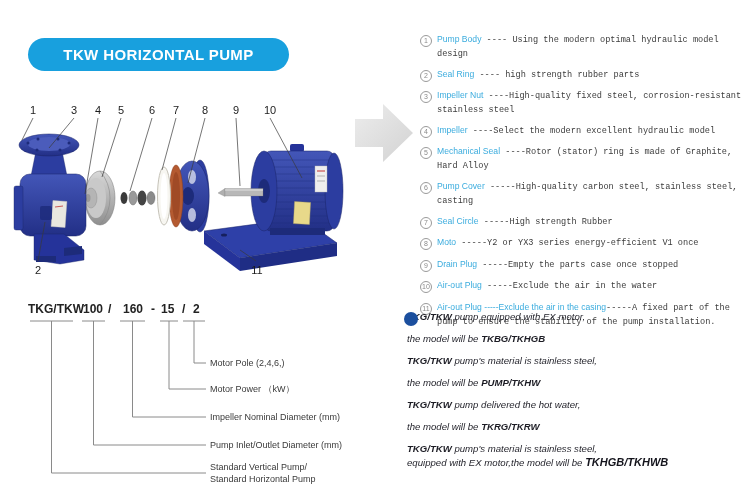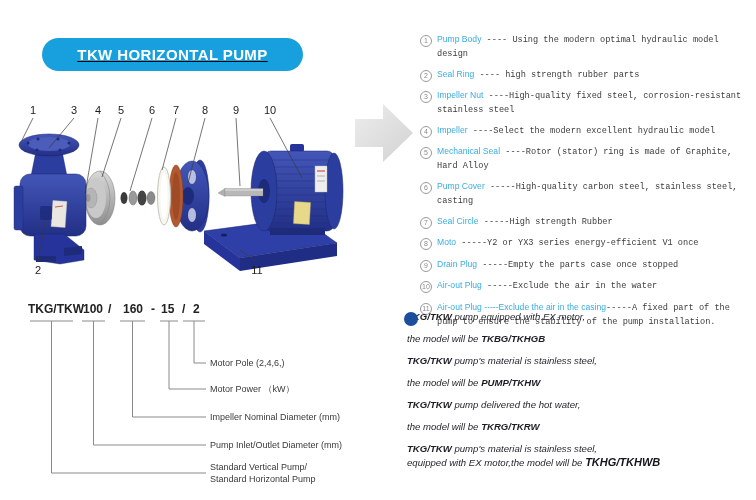--- a/index.html
+++ b/index.html
@@ -1,21 +1,21 @@
 <!DOCTYPE html>
 <html><head>
 <meta charset="utf-8">
 <style>
   html,body{margin:0;padding:0;}
   body{font-family:"Liberation Sans", sans-serif; background:#ffffff;}
   .page{position:relative;width:756px;height:500px;background:#fff;overflow:hidden;}
 
   
-  .banner{position:absolute;left:42px;top:38px;width:261px;height:33px;
-    background:#18A0DE;border-radius:17px;display:flex;align-items:center;justify-content:center;text-decoration:underline;}
+  .banner{position:absolute;left:28px;top:38px;width:261px;height:33px;
+    background:#18A0DE;border-radius:17px;display:flex;align-items:center;justify-content:center;}
   .banner span{color:#fff;font-weight:bold;font-size:15px;letter-spacing:.4px;}
 
   
   .pump-svg{position:absolute;left:12px;top:98px;}
   .arrow-svg{position:absolute;left:350px;top:95px;}
   .callout{font-size:11px;fill:#1c1c1c;font-family:"Liberation Sans",sans-serif;}
   .lead{stroke:#3a3a3a;stroke-width:.7;fill:none;}
 
   
   .parts-list{position:absolute;left:420px;top:33px;width:334px;}
@@ -253,18 +253,18 @@
       <div class="note">
         <div class="l1"><b>TKG/TKW</b><span> pump's material is stainless steel,</span></div>
         <div class="l2"><span>the model will be </span><b>PUMP/TKHW</b></div>
       </div>
       <div class="note">
         <div class="l1"><b>TKG/TKW</b><span> pump delivered the hot water,</span></div>
         <div class="l2"><span>the model will be </span><b>TKRG/TKRW</b></div>
       </div>
       <div class="note tight">
         <div class="l1"><b>TKG/TKW</b><span> pump's material is stainless steel,</span></div>
-        <div class="l2"><span>equipped with EX motor,the model will be </span><span class="model-big">TKHG/TKHWB</span></div>
+        <div class="l2"><span>equipped with EX motor,the model will be </span><span class="model-big">TKHGB/TKHWB</span></div>
       </div>
     </div>
   </div>
 
 </div>
 
 </body></html>

